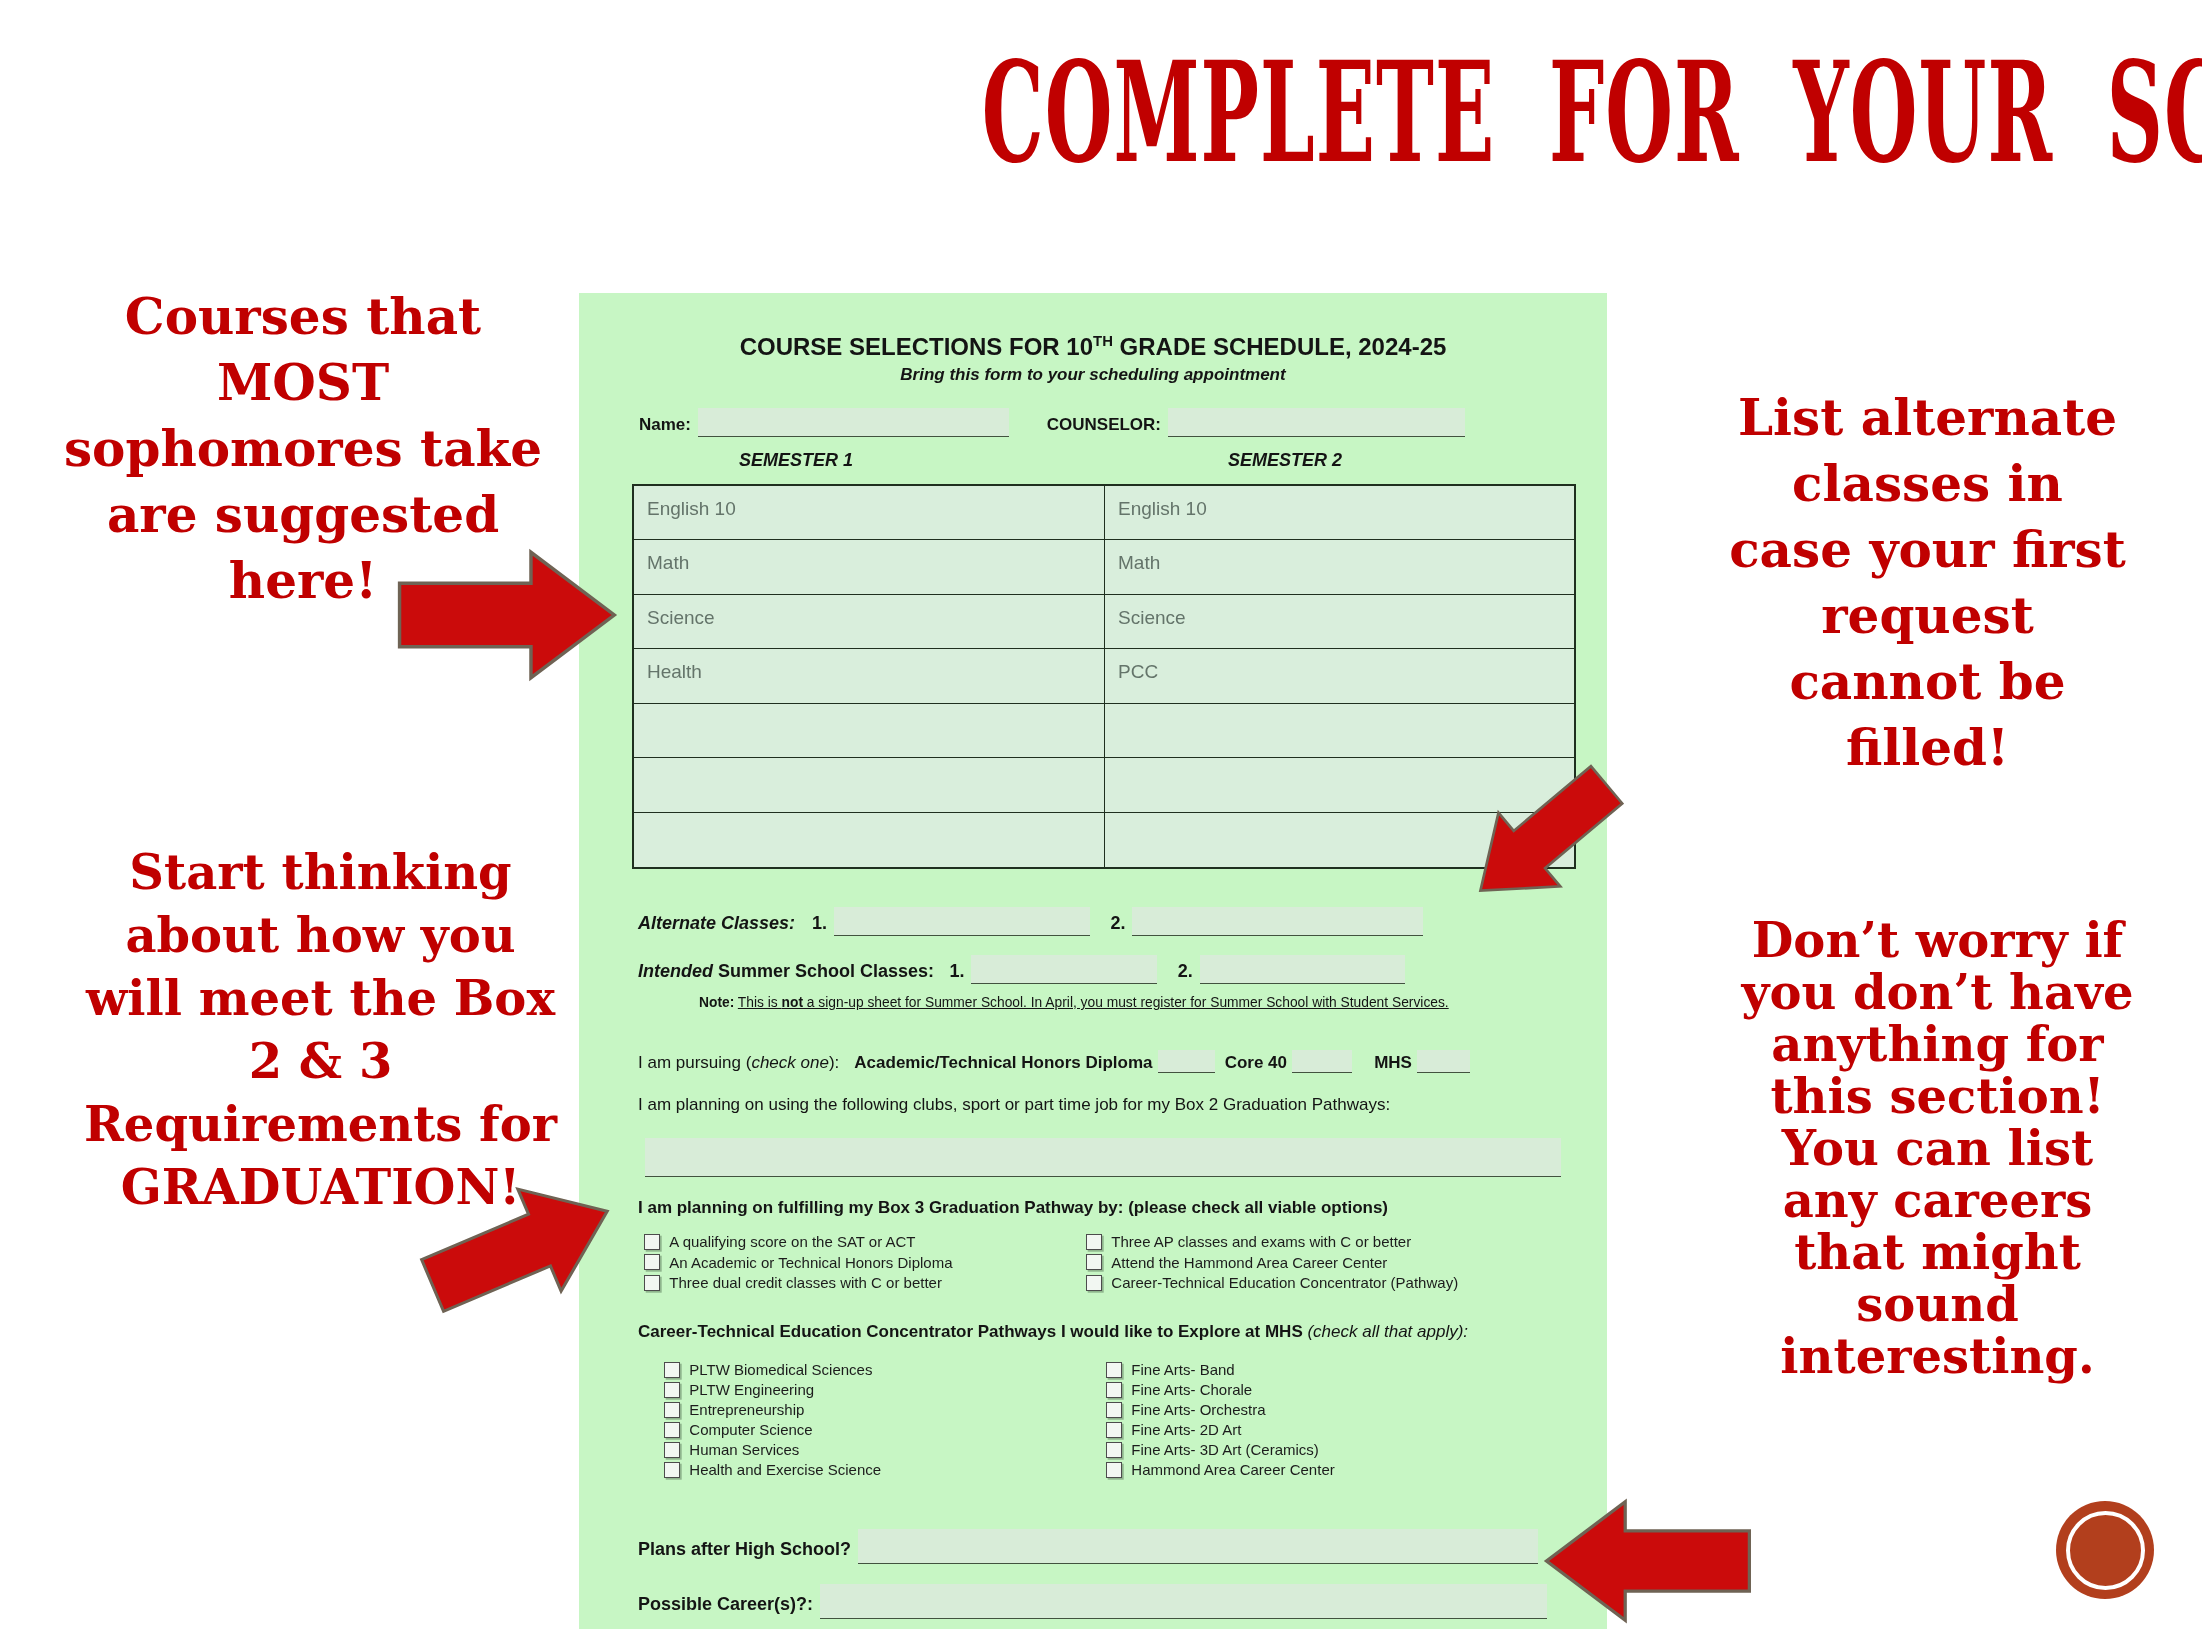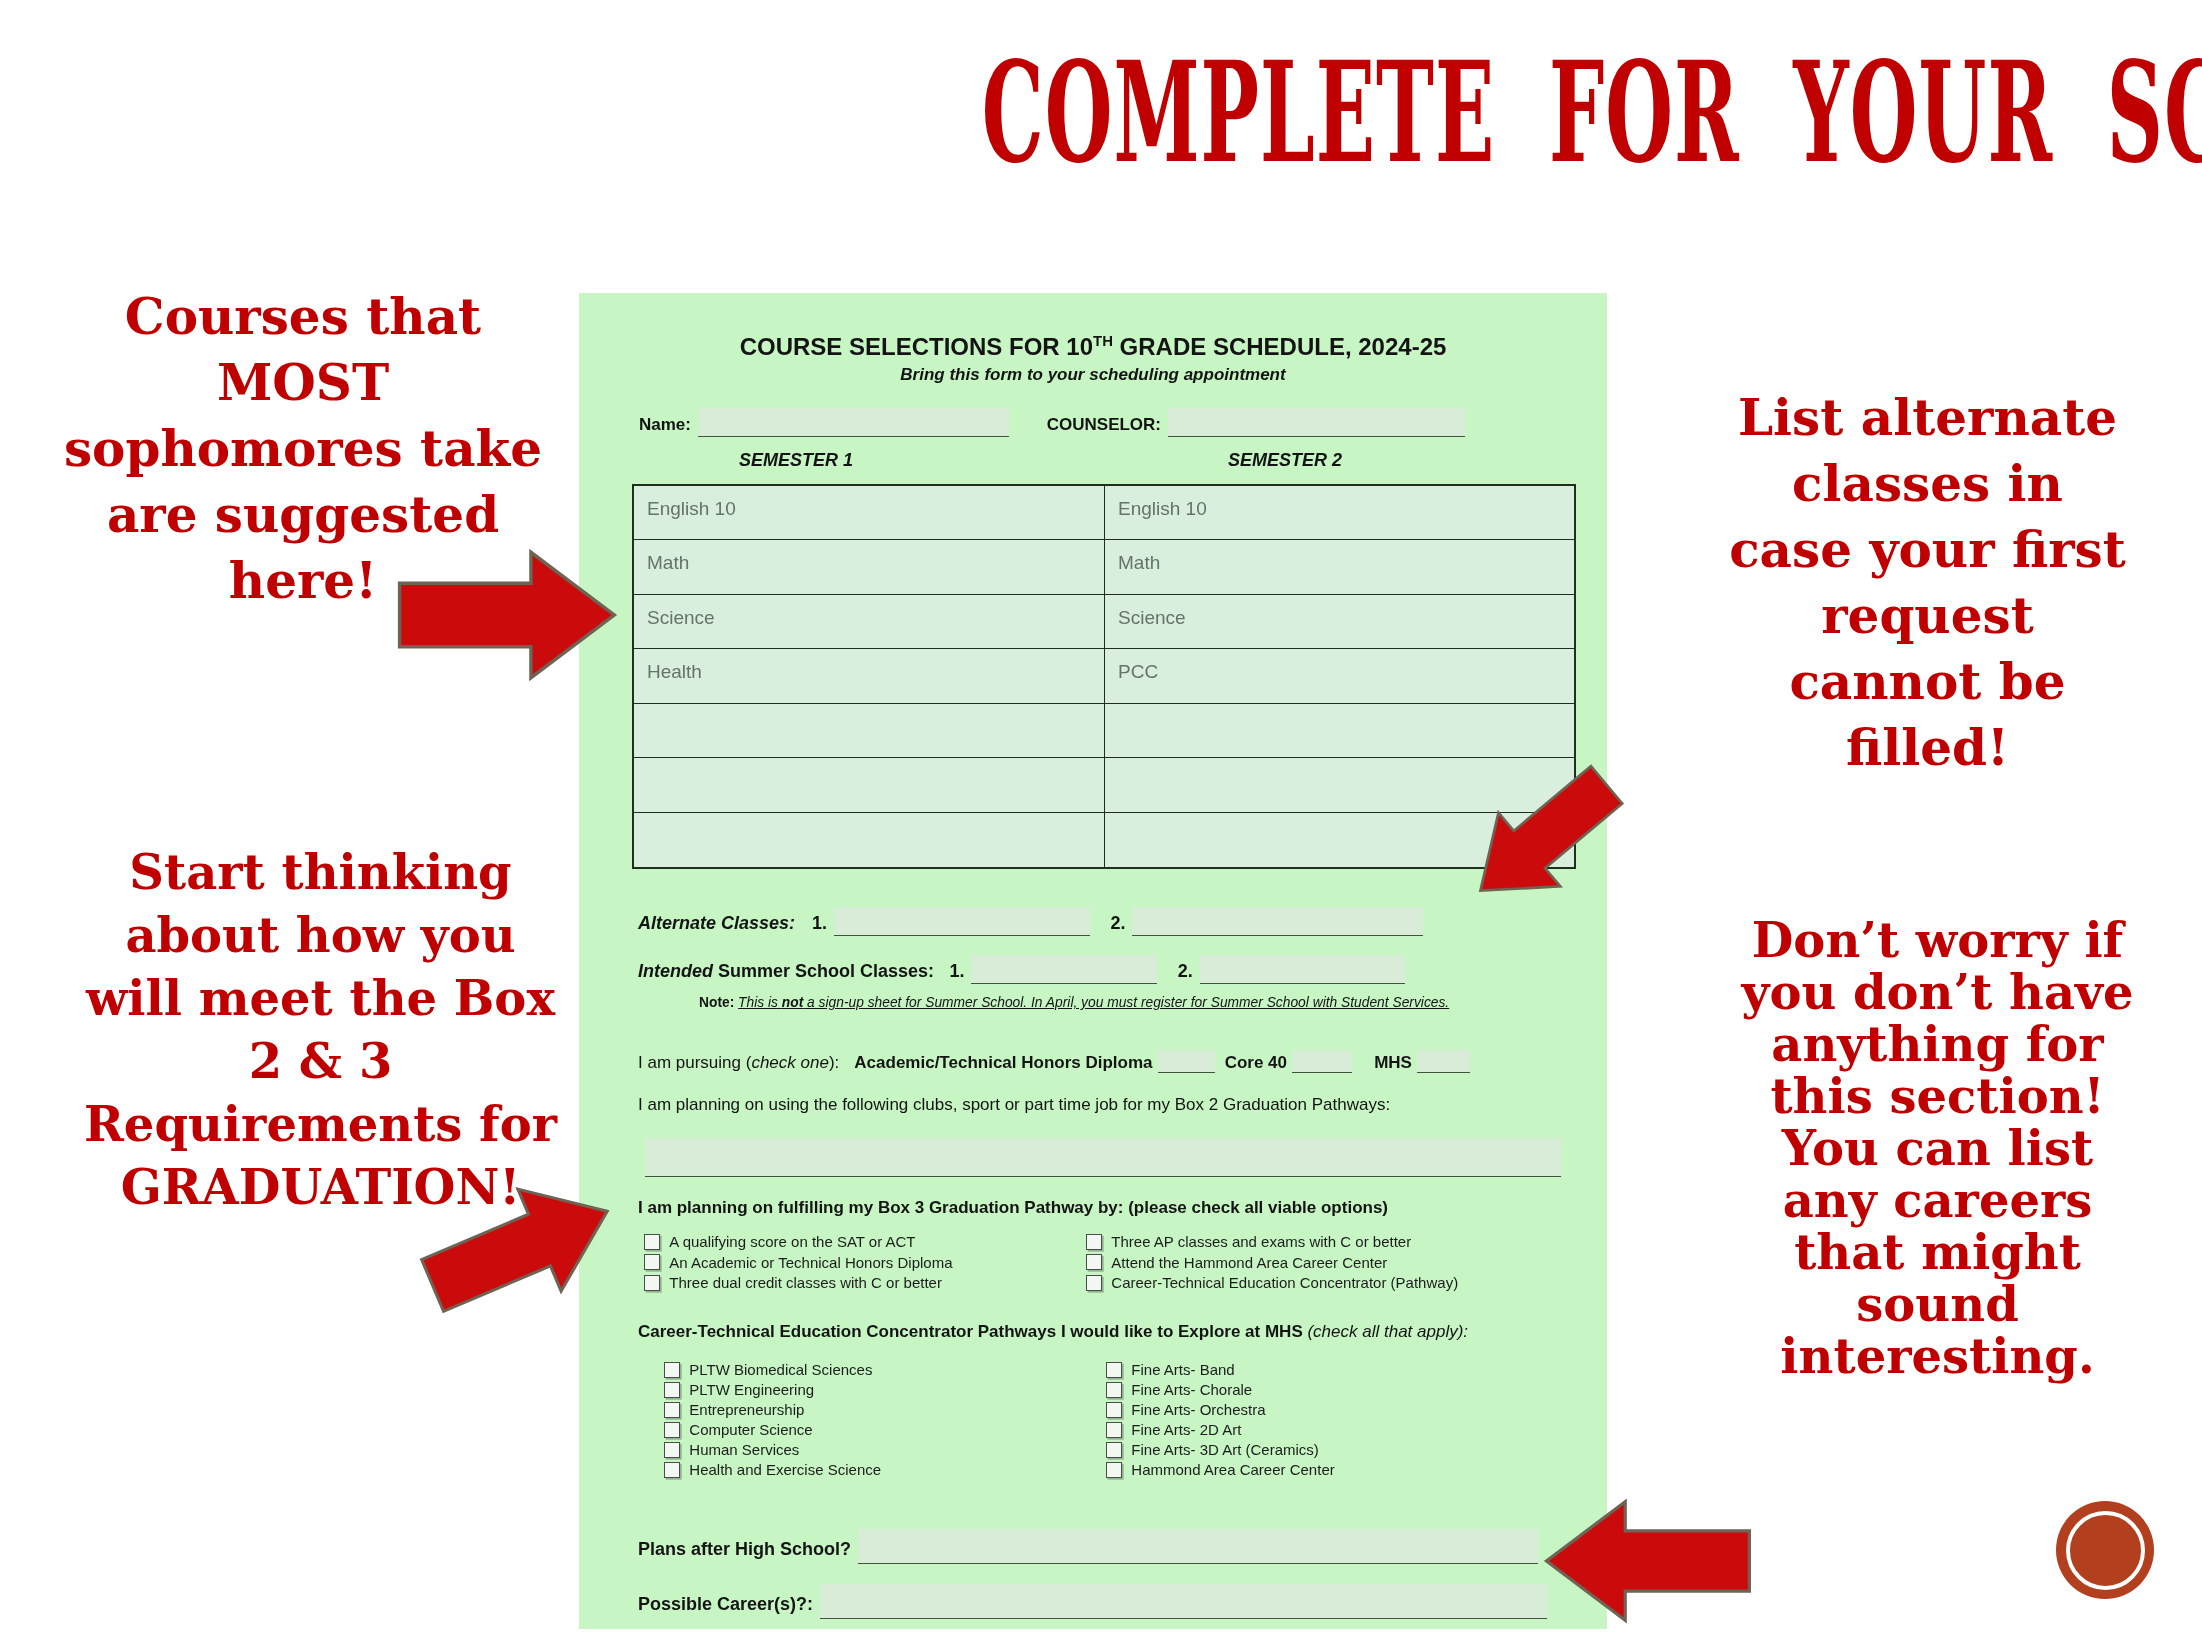--- a/index.html
+++ b/index.html
@@ -49,21 +49,21 @@
   
   .ctable{position:absolute;left:53px;top:191px;width:944px;height:385px;
       border:2.6px solid #1f2f1f;box-sizing:border-box;display:grid;
       grid-template-columns:50% 50%;grid-auto-rows:1fr;background:#d9eedc;}
   .cell{border-bottom:1.7px solid #1f2f1f;padding:12px 0 0 13px;font-size:19px;color:#64746a;
       box-sizing:border-box;}
   .cell.c2{border-left:1.7px solid #1f2f1f;}
   .cell.last{border-bottom:none;}
   
   .note{position:absolute;left:120px;top:702px;font-size:13.8px;white-space:nowrap;}
-  .note .nt{font-style:italic;text-decoration:underline;}
+  .note .nt{text-decoration:underline;}
   .note .nb{font-weight:bold;}
   
   .para{position:absolute;left:59px;top:800px;width:869px;font-weight:normal;font-size:17px;
         line-height:23px;}
   
   .ckcol{position:absolute;}
   .crow{height:20.6px;white-space:nowrap;}
   .crow.p{height:20px;margin-left:20px;}
   .cb{display:inline-block;width:13.8px;height:13.8px;background:#f2f7f2;border:1.7px solid #4c4c4c;
       box-shadow:1.7px 1.7px 0 rgba(40,60,40,.35);vertical-align:-2.6px;margin-right:9.5px;}

